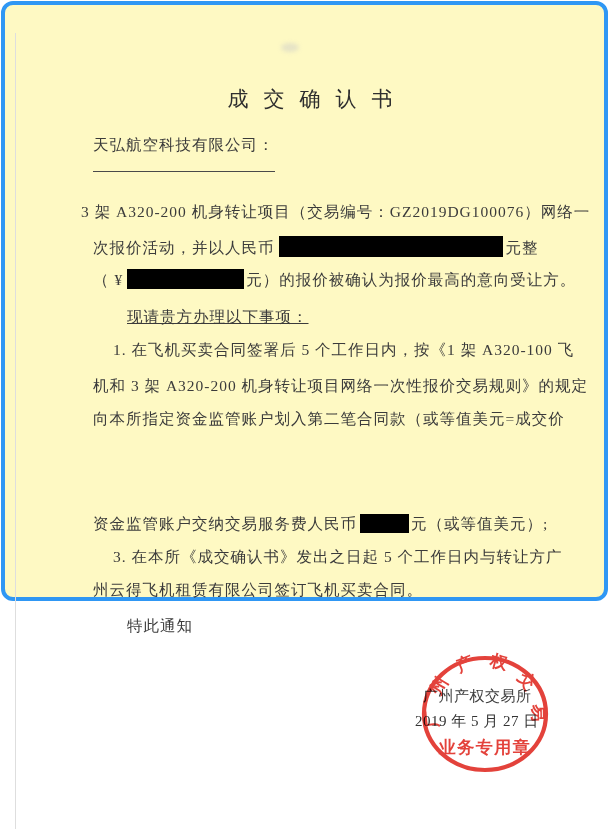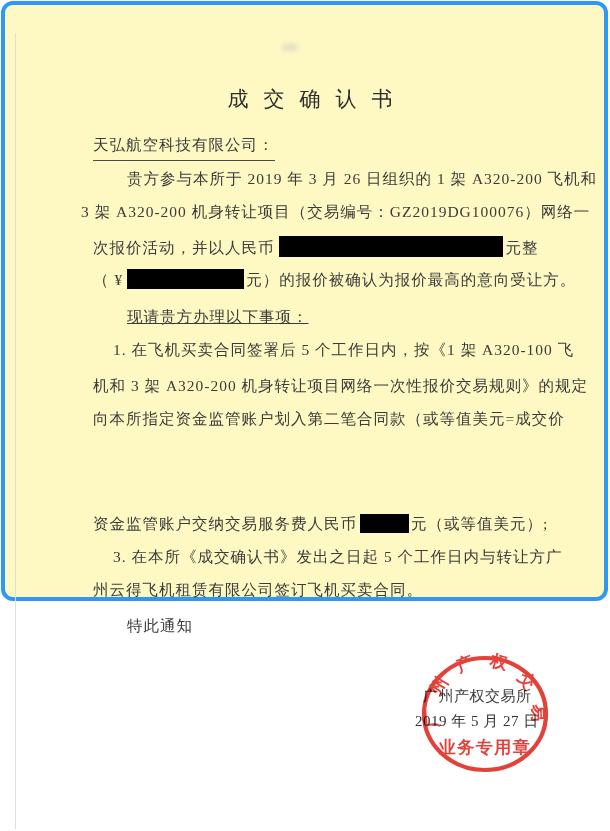--- a/index.html
+++ b/index.html
@@ -43,21 +43,21 @@
   .line {
     position: absolute;
     font-size: 15.5px;
     line-height: 22px;
     letter-spacing: 1px;
     color: #3b3b3b;
     white-space: nowrap;
   }
   .recipient {
     border-bottom: 1px solid #4a4a4a;
-    padding-bottom: 7px;
+    padding-bottom: 18px;
   }
   .redact {
     display: inline-block;
     background: #000000;
     vertical-align: -4px;
   }
   .redact.r1 { width: 224px; height: 21px; margin: 0 3px 0 4px; }
   .redact.r2 { width: 117px; height: 20px; margin: 0 2px 0 4px; }
   .redact.r3 { width: 49px;  height: 19px; margin: 0 2px 0 3px; }
   .sig-org {
@@ -86,21 +86,20 @@
 <div class="frame">
   <div class="scan-edge"></div>
   <div class="smudge"></div>
 
   <div class="title">成交确认书</div>
 
   <div class="line" style="left:88px; top:129px;">
     <span class="recipient">天弘航空科技有限公司：</span>
   </div>
 
-  <div class="line" style="left:122px; top:163px;">贵方参与本所于 2019 年 3 月 26 日组织的 1 架 A320-200 飞机和</div>
   <div class="line" style="left:76px;  top:196px;">3 架 A320-200 机身转让项目（交易编号：GZ2019DG100076）网络一</div>
 
   <div class="line" style="left:88px; top:231px;">
     <span>次报价活动，并以人民币</span><span class="redact r1"></span><span>元整</span>
   </div>
 
   <div class="line" style="left:88px; top:264px;">
     <span>（ ¥</span><span class="redact r2"></span><span>元）的报价被确认为报价最高的意向受让方。</span>
   </div>
 

